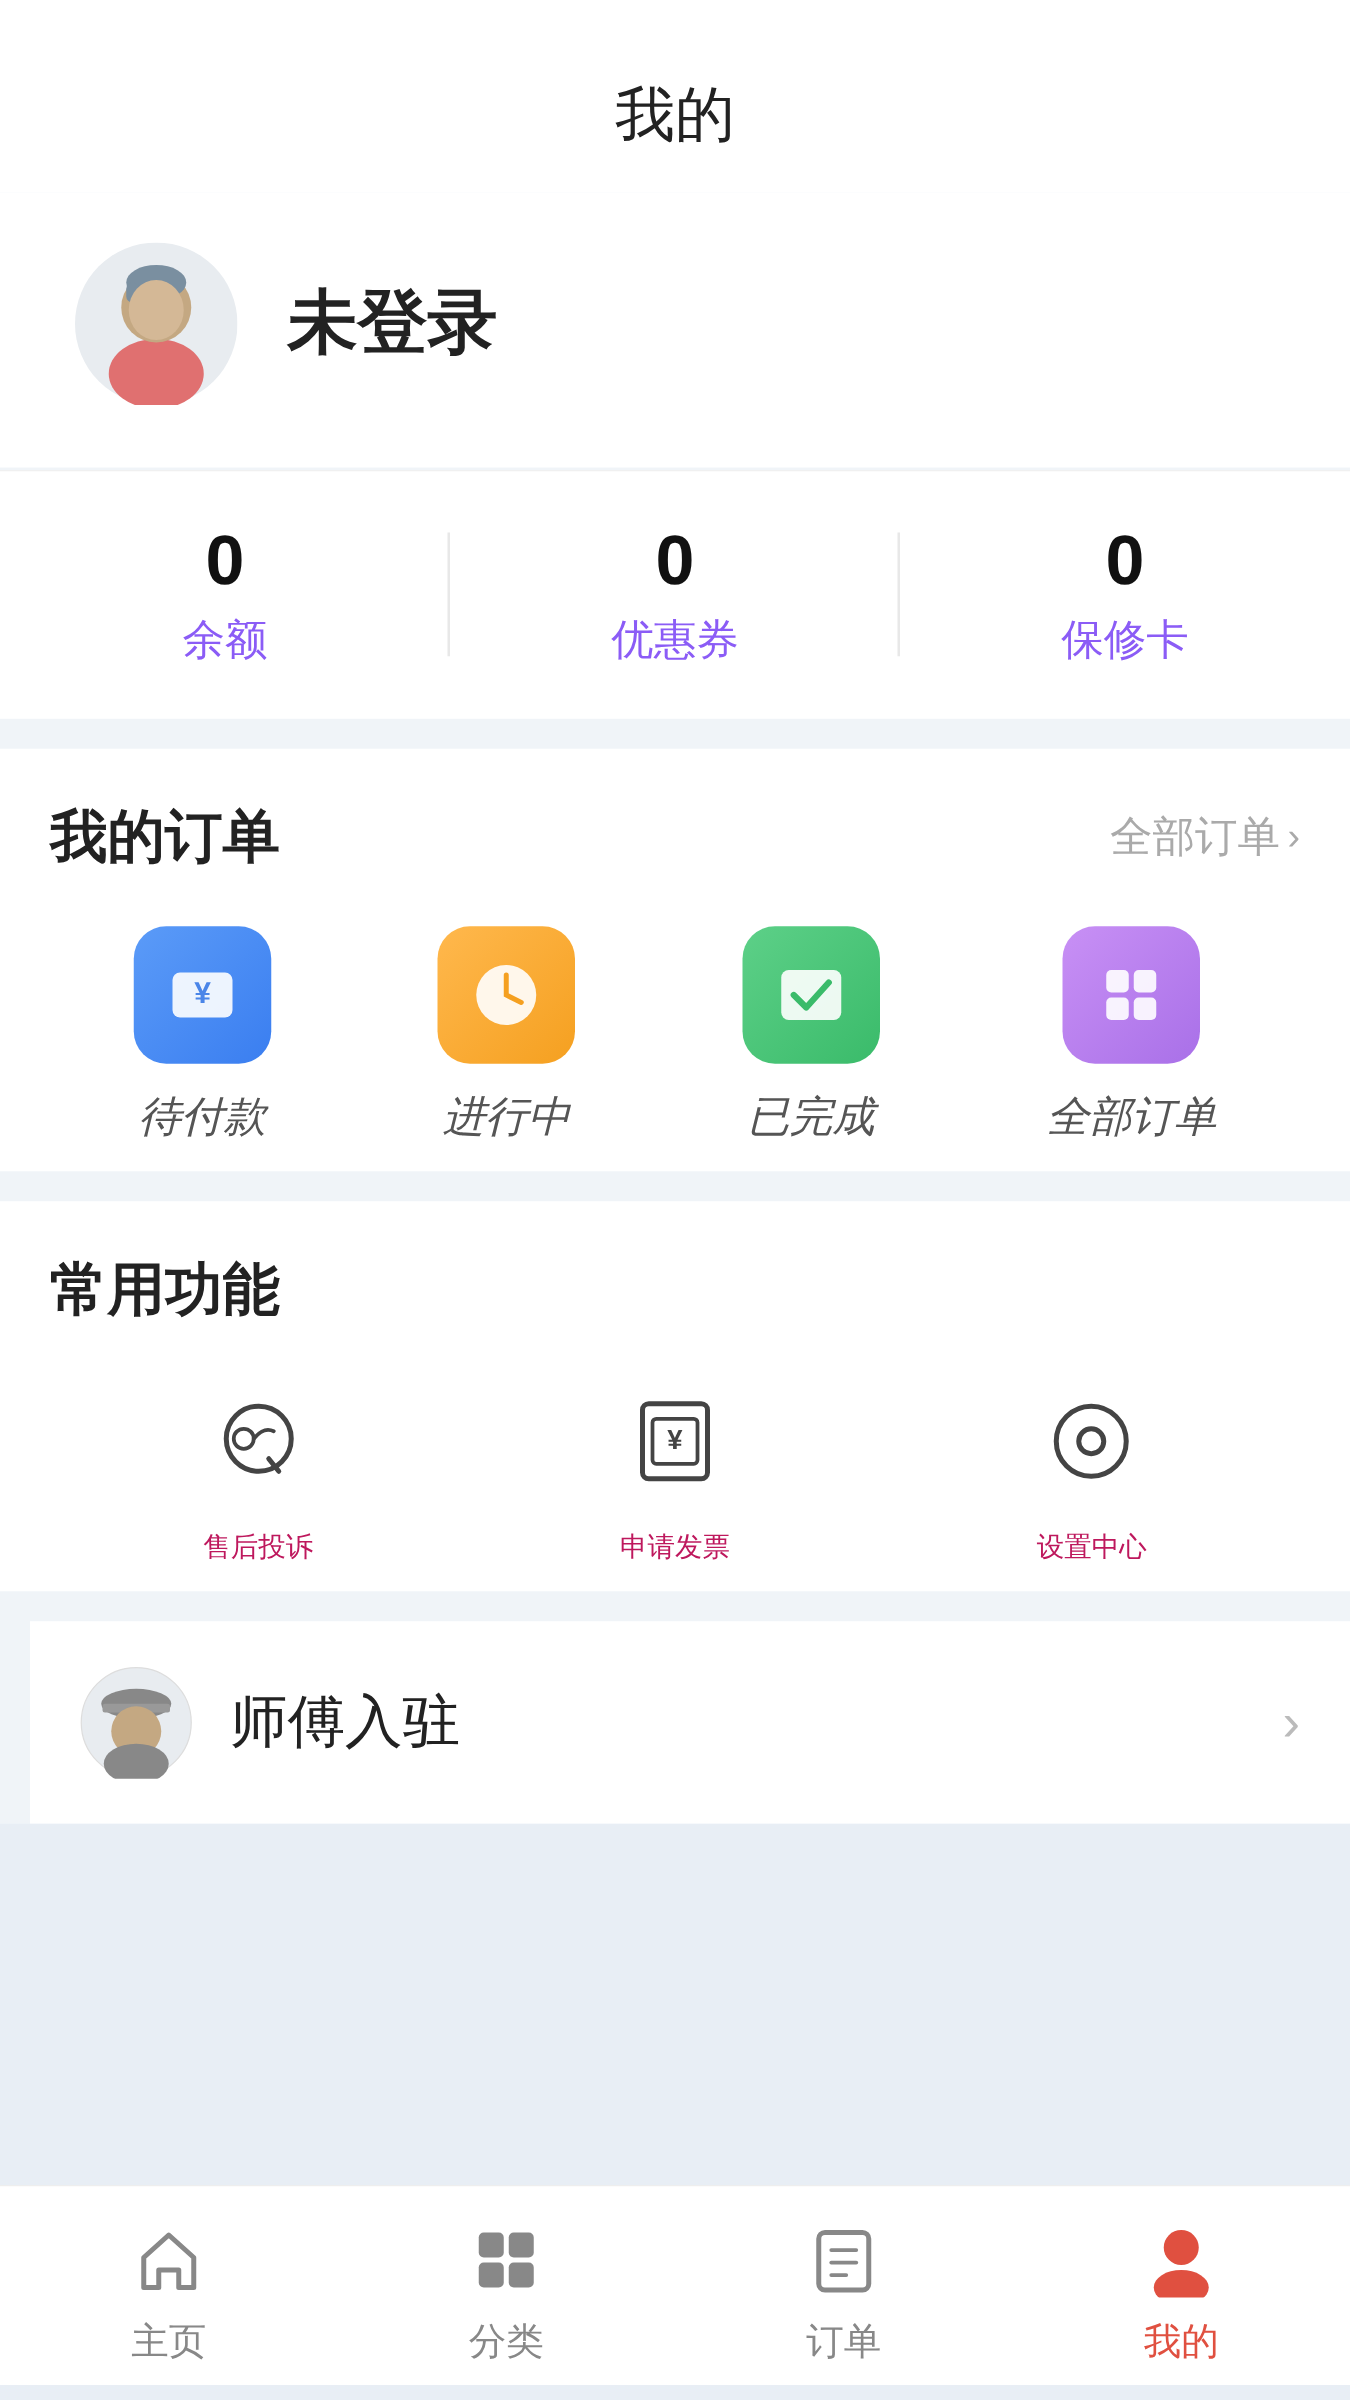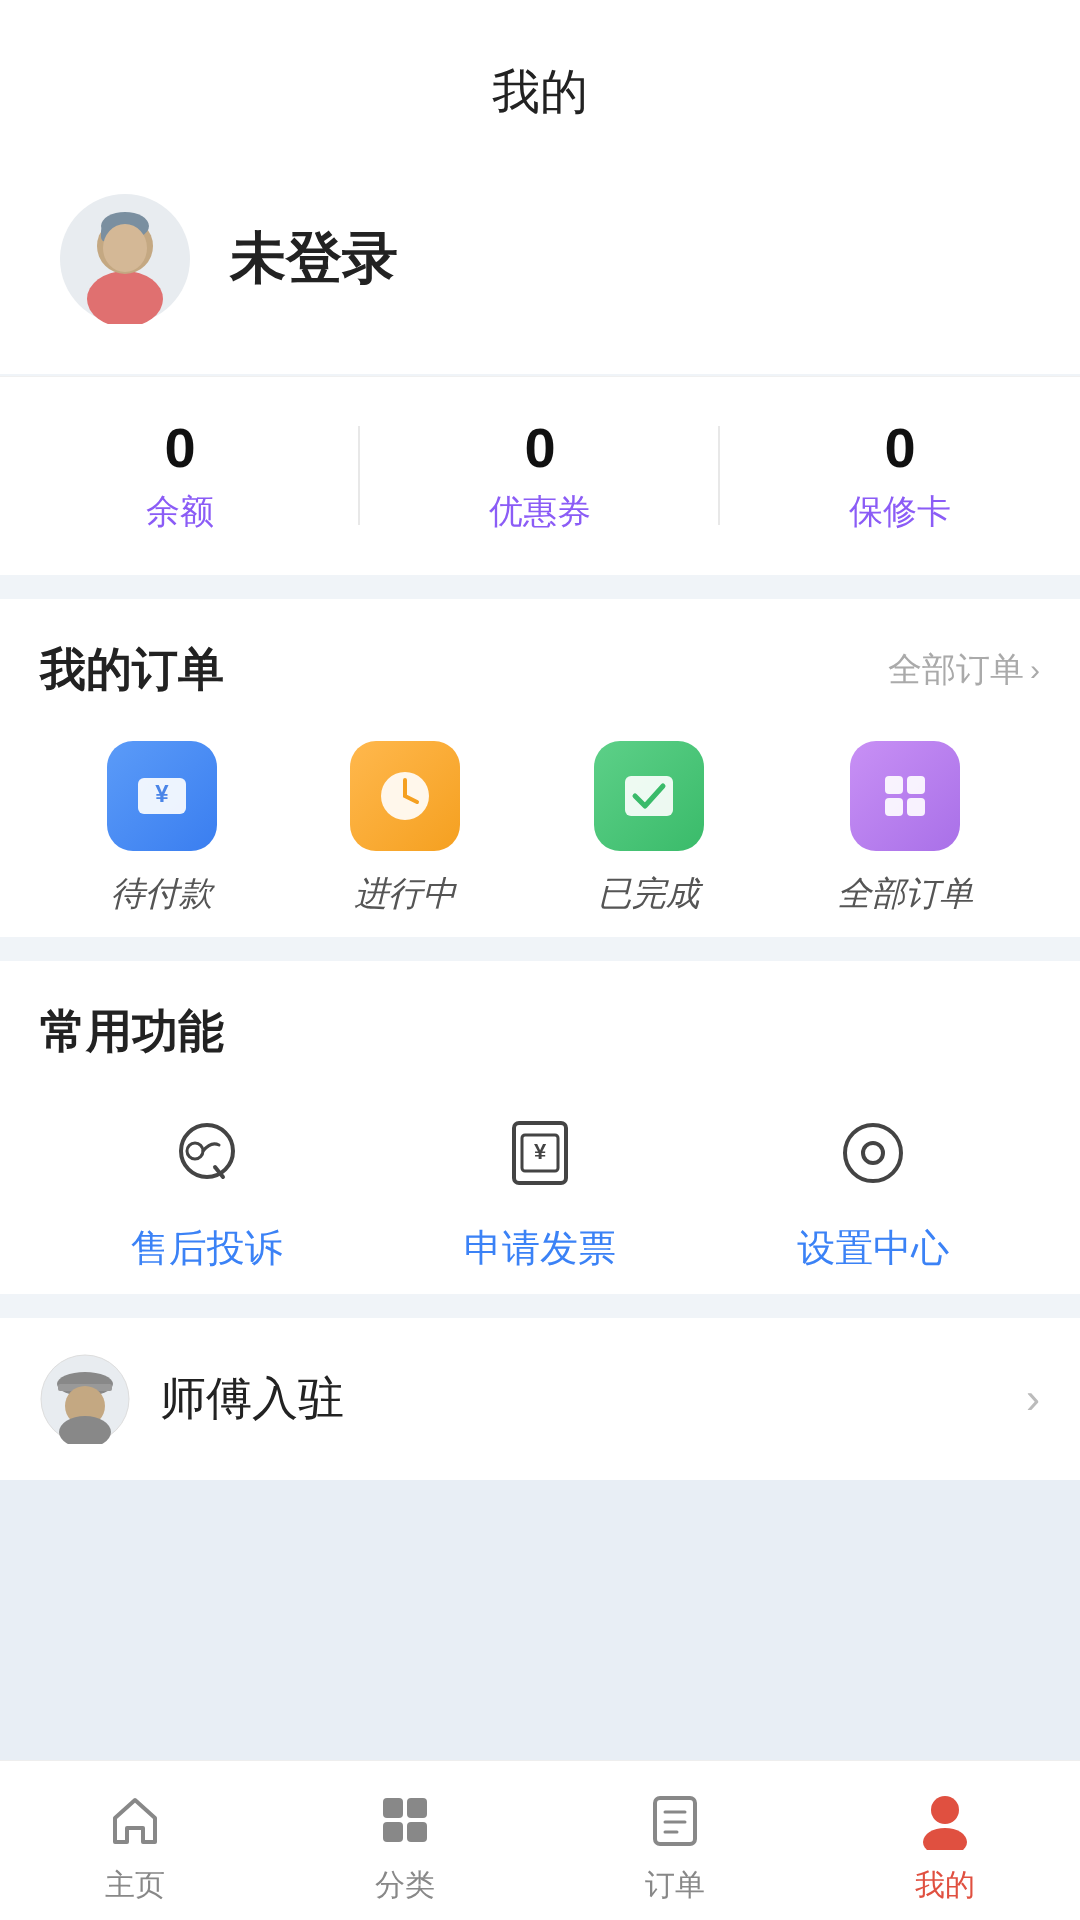--- a/index.html
+++ b/index.html
@@ -163,32 +163,33 @@
       cursor: pointer;
     }
     .function-icon {
       width: 100px;
       height: 100px;
       display: flex;
       align-items: center;
       justify-content: center;
     }
     .function-label {
-      font-size: 38px;
-      color: #3b82f6;
+      font-size: 22px;
+      color: #be185d;
     }
 
     
     .master-section {
       background: #fff;
       margin-top: 24px;
       padding: 36px 40px;
       display: flex;
       align-items: center;
       cursor: pointer;
+      margin-left: 24px;
     }
     .master-icon {
       width: 90px;
       height: 90px;
       margin-right: 30px;
     }
     .master-label {
       font-size: 46px;
       font-weight: 500;
       color: #222;
@@ -202,21 +203,21 @@
     
     .content-area {
       flex: 1;
       background: #e8eef5;
       min-height: 500px;
     }
 
     
     .bottom-nav {
       position: fixed;
-      bottom: 0;
+      bottom: 12px;
       left: 0;
       width: 1080px;
       height: 160px;
       background: #fff;
       border-top: 1px solid #eee;
       display: flex;
       align-items: center;
     }
     .nav-item {
       flex: 1;

